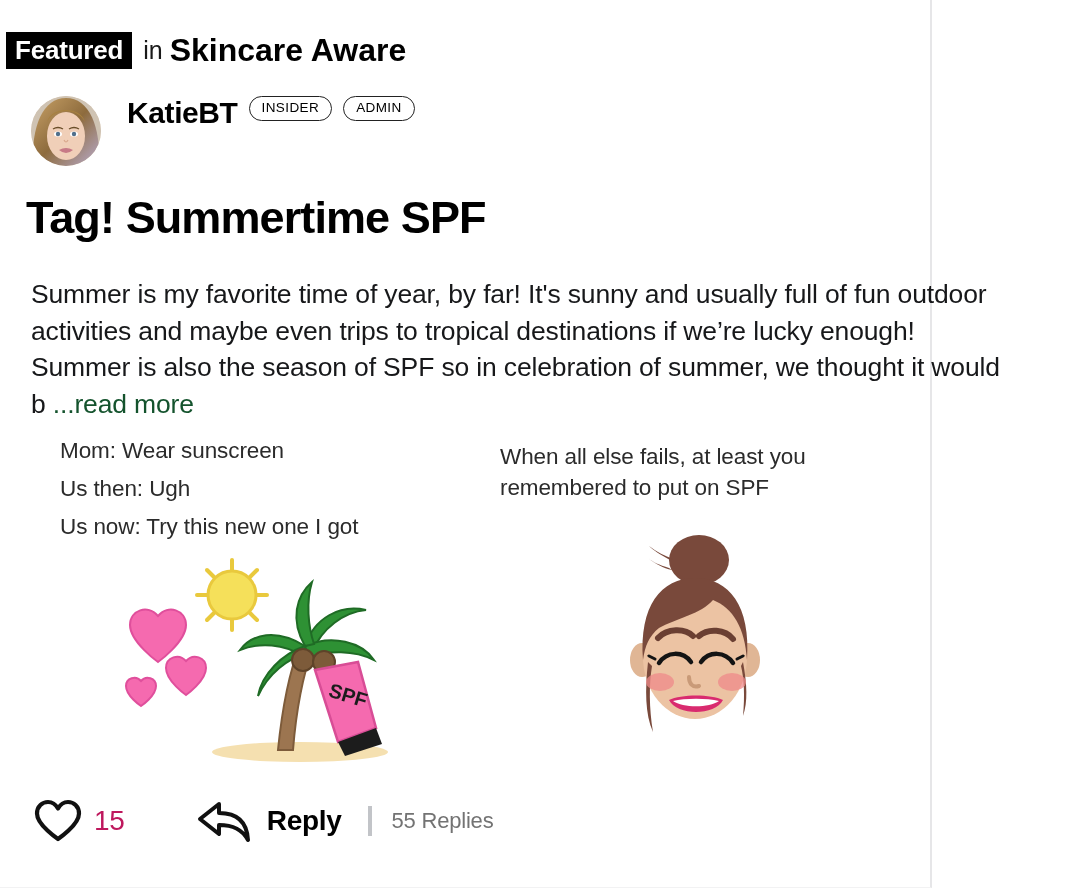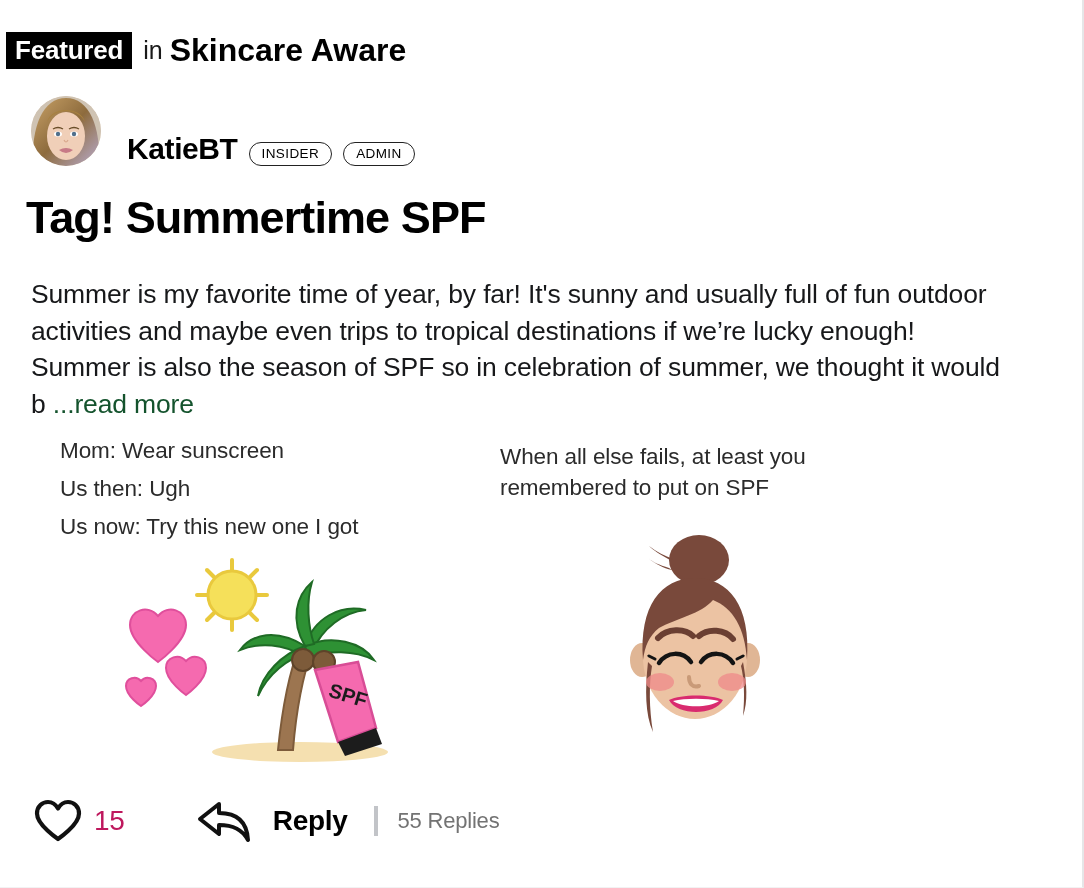--- a/index.html
+++ b/index.html
@@ -7,21 +7,21 @@
   html, body {
     width: 1084px;
     height: 888px;
     background: #ffffff;
     font-family: "Liberation Sans", sans-serif;
     overflow: hidden;
   }
 
   #post-card {
     position: relative;
-    width: 1084px;
+    width: 932px;
     height: 888px;
     background: #ffffff;
     border-right: 2px solid #e6e6e8;
     border-bottom: 1px solid #f2f2f3;
   }
 
   
   .featured-row {
     position: absolute;
     left: 6px;
@@ -54,21 +54,21 @@
     margin-left: 7px;
     white-space: nowrap;
   }
 
   
   .author-row {
     position: absolute;
     left: 31px;
     top: 96px;
     display: flex;
-    align-items: flex-end;
+    align-items: flex-start;
     height: 70px;
   }
   .avatar {
     width: 70px;
     height: 70px;
     border-radius: 50%;
     overflow: hidden;
     flex: 0 0 auto;
     background: #d9c9b6;
     position: relative;
@@ -170,21 +170,21 @@
     font-size: 28px;
     color: #be185d;
     margin-left: 11px;
     letter-spacing: -0.2px;
   }
   .reply-group { margin-left: 72px; }
   .reply-label {
     font-size: 28px;
     font-weight: 700;
     color: #000000;
-    margin-left: 20px;
+    margin-left: 14px;
     letter-spacing: -0.3px;
   }
   .v-divider {
     width: 4px;
     height: 30px;
     background: #c2c4c8;
     margin-left: 26px;
   }
   .replies-count {
     font-size: 22px;

